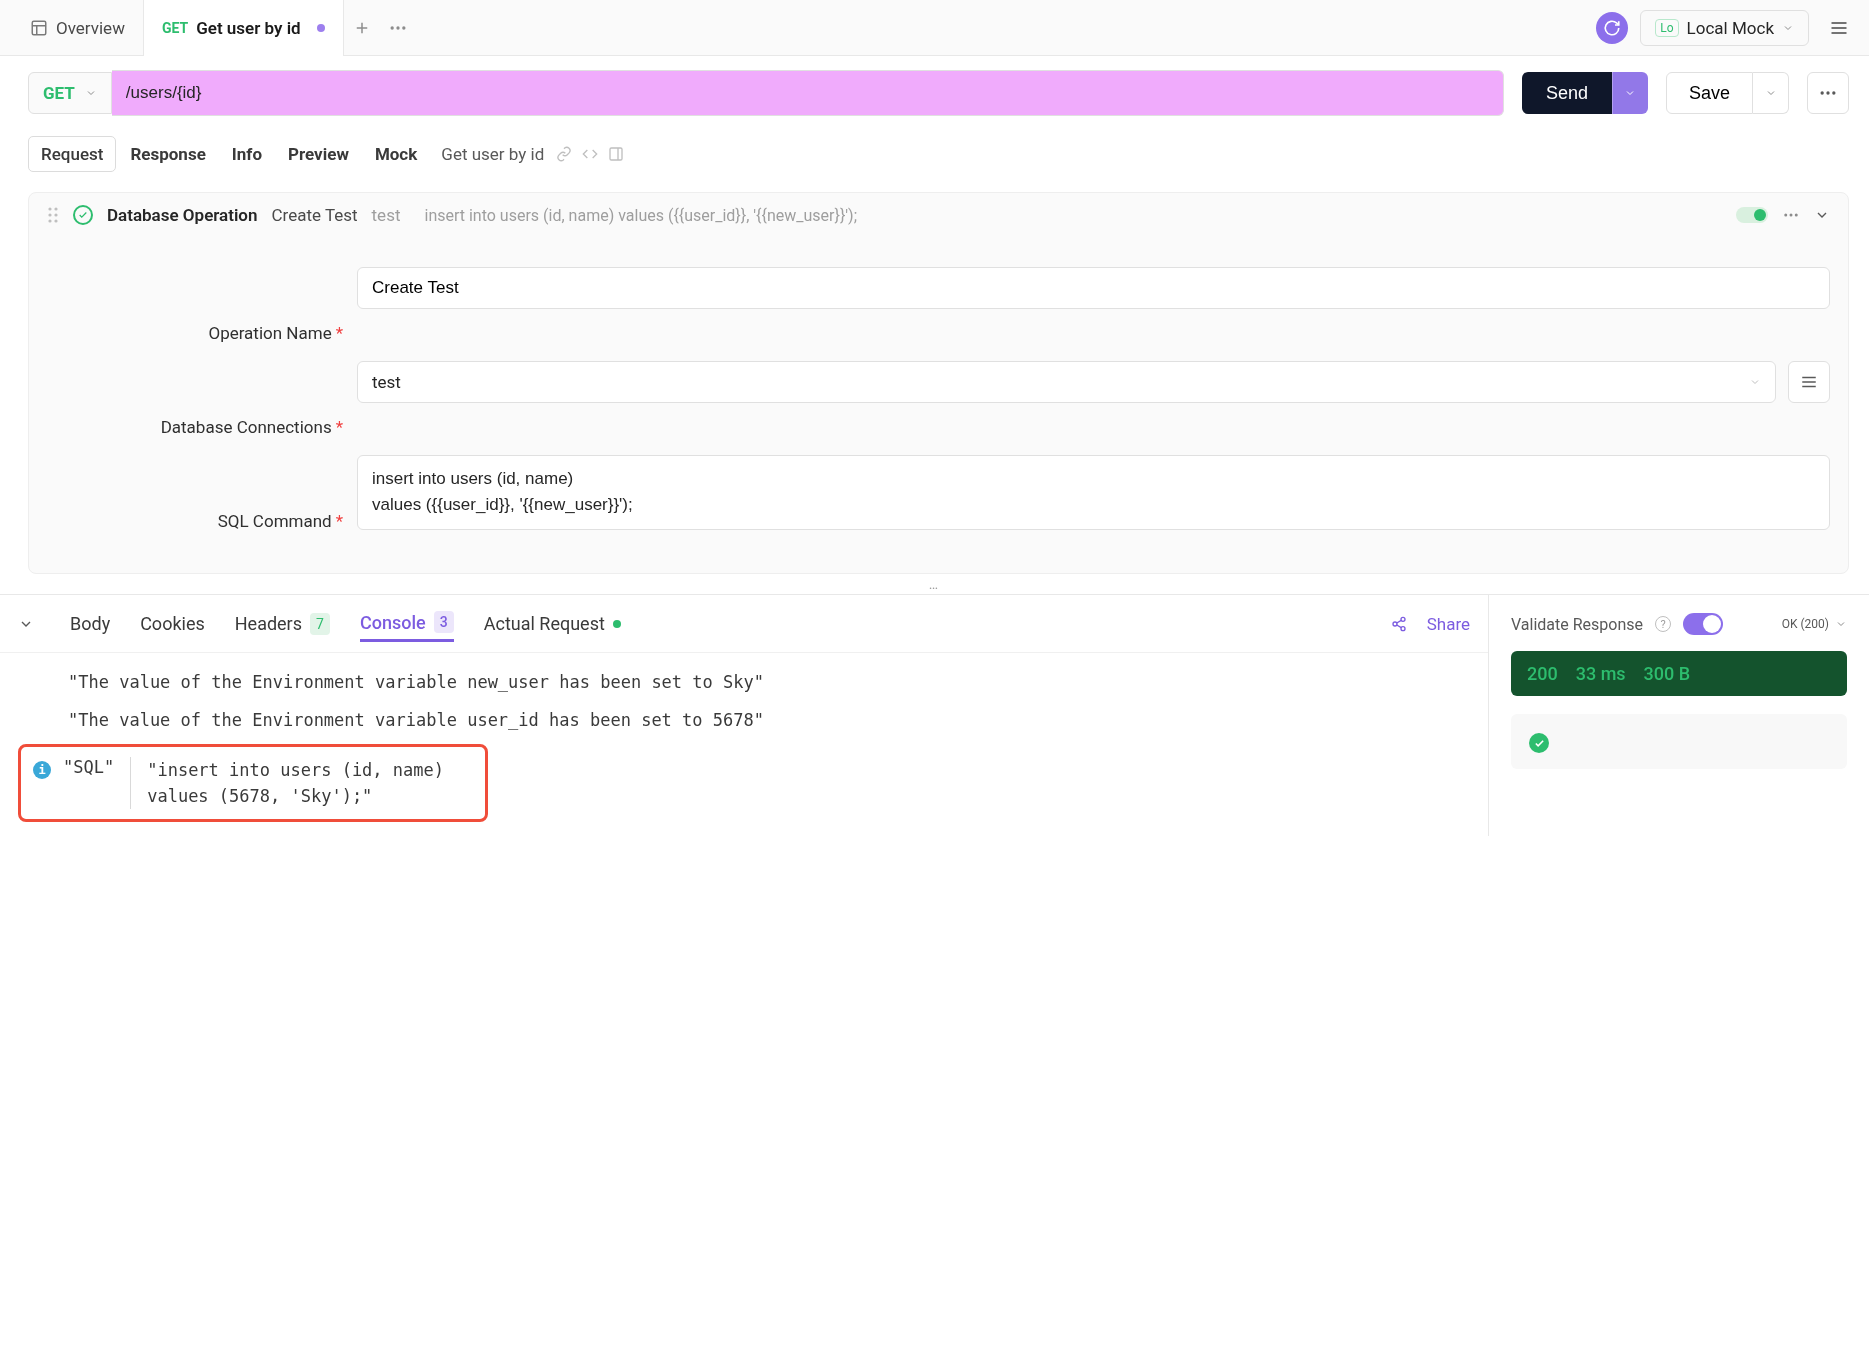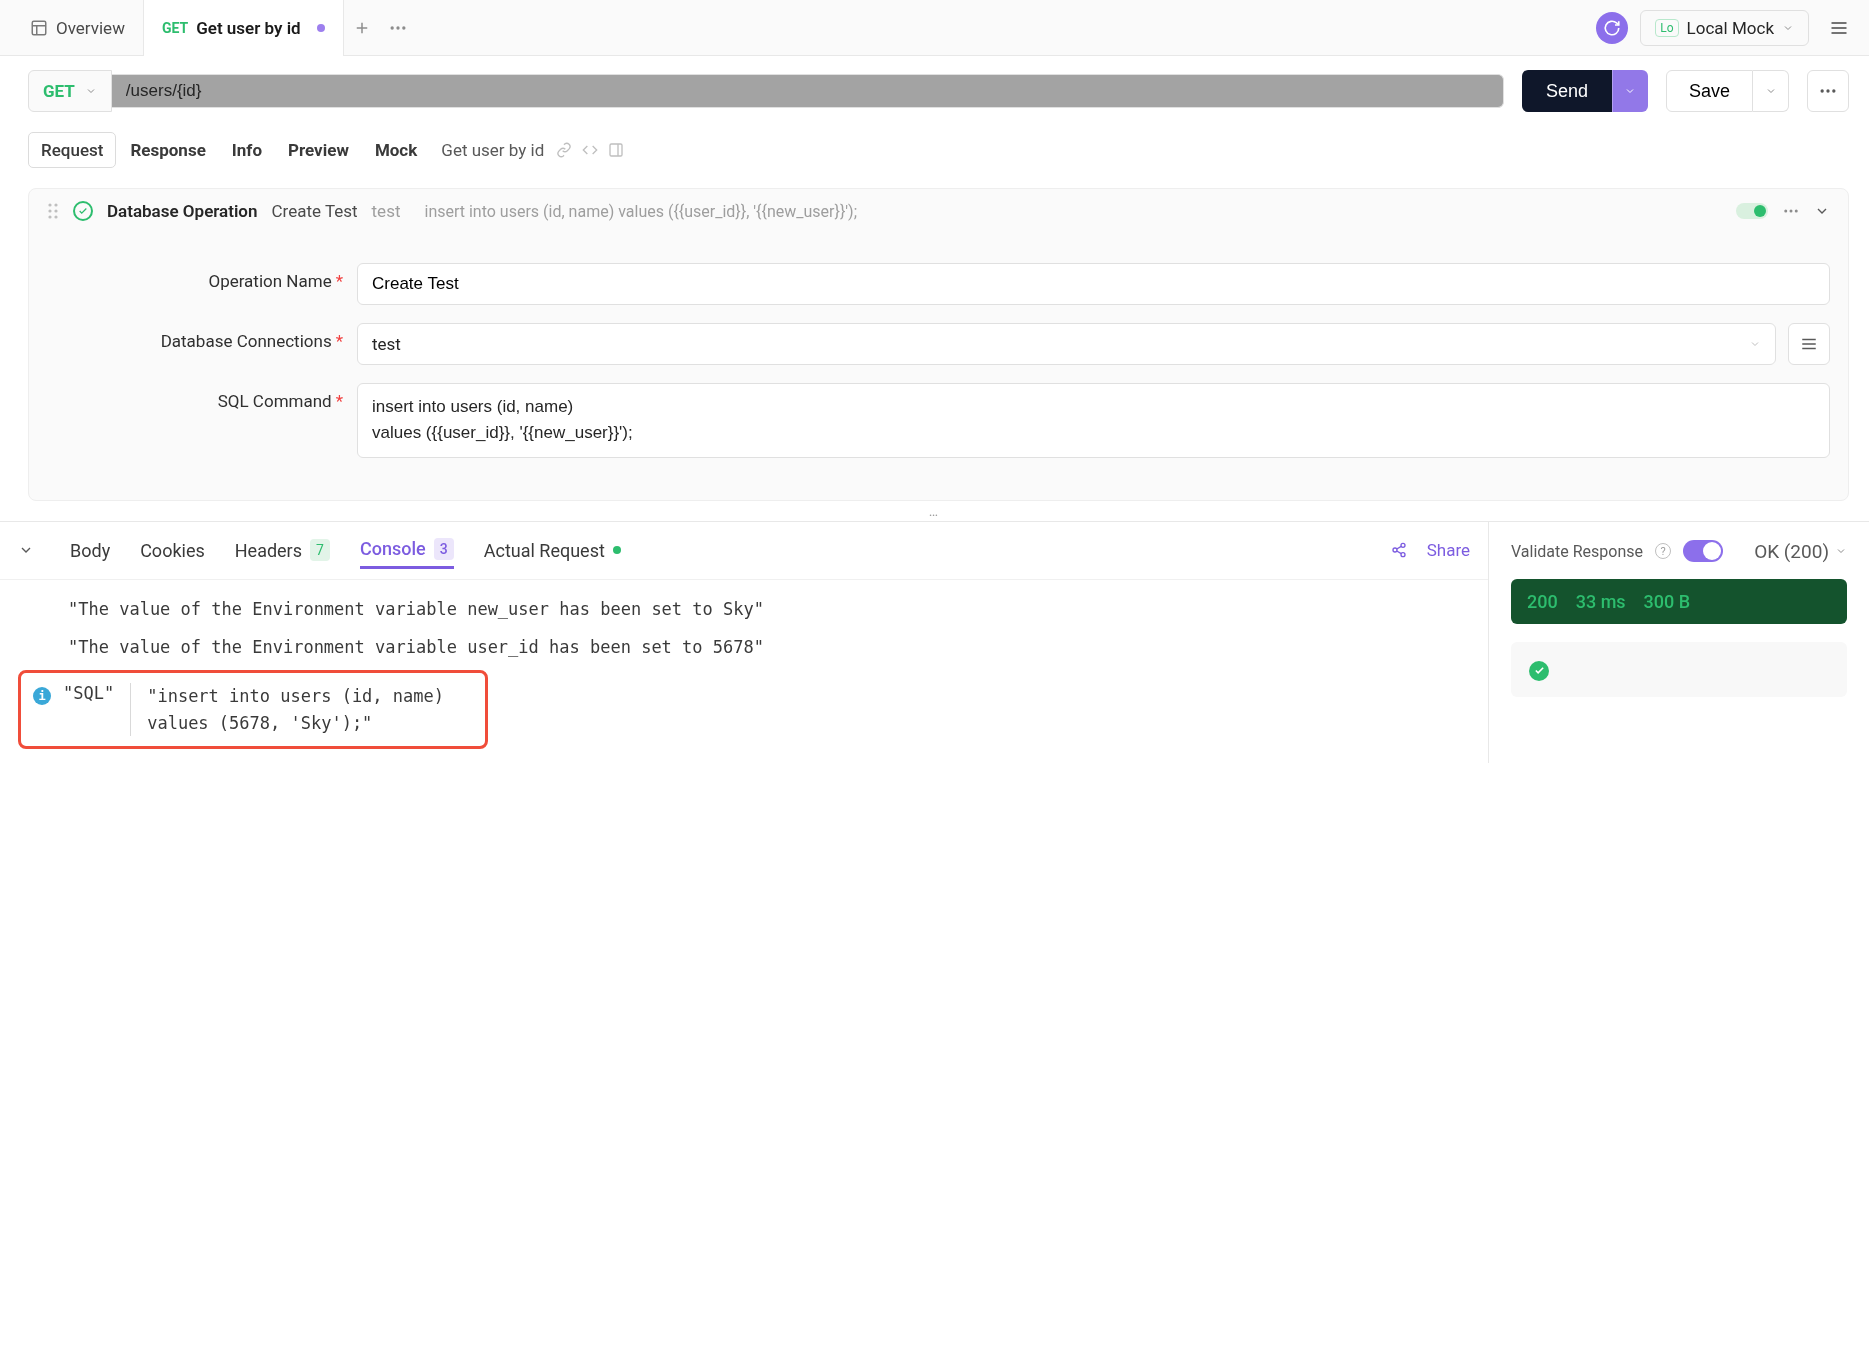--- a/index.html
+++ b/index.html
@@ -15,21 +15,21 @@
 .tab .dot { width: 8px; height: 8px; border-radius: 50%; background: #9d7fee; margin-left: 8px; }
 .topbar .icon-btn { width: 36px; height: 36px; display: flex; align-items: center; justify-content: center; cursor: pointer; color: #8c8c8c; border-radius: 6px; }
 .topbar-right { margin-left: auto; display: flex; align-items: center; gap: 12px; }
 .sync-btn { width: 32px; height: 32px; border-radius: 50%; background: #8c6feb; display: flex; align-items: center; justify-content: center; }
 .env-select { display: flex; align-items: center; gap: 8px; height: 36px; padding: 0 14px; border: 1px solid #e0e0e0; border-radius: 6px; cursor: pointer; font-size: 17px; }
 .env-badge { font-size: 12px; color: #2dbd6e; border: 1px solid #b8e8cc; border-radius: 4px; padding: 1px 4px; }
 
 
 .reqbar { display: flex; align-items: center; gap: 18px; padding: 14px 20px 14px 28px; }
 .method-select { display: flex; align-items: center; gap: 10px; height: 42px; padding: 0 14px; background: #fafafa; border: 1px solid #e0e0e0; border-radius: 6px 0 0 6px; font-weight: 700; color: #2dbd6e; font-size: 17px; cursor: pointer; }
-.url-input { flex: 1; height: 34px; background: #a3a3a3; border: 1px solid #e0e0e0; border-left: none; border-radius: 0 6px 6px 0; padding: 0 14px; font-size: 17px; color: #262626; margin-left: -18px; }
+.url-input { flex: 1; height: 46px; background: #f0abfc; border: 1px solid #e0e0e0; border-left: none; border-radius: 0 6px 6px 0; padding: 0 14px; font-size: 17px; color: #262626; margin-left: -18px; }
 .send-btn-wrap { display: flex; }
 .send-btn { height: 42px; padding: 0 24px; background: #0f172a; color: #fff; font-size: 18px; font-weight: 500; border: none; border-radius: 6px 0 0 6px; cursor: pointer; }
 .send-caret { width: 36px; height: 42px; background: #9278e8; border: none; border-left: 1px solid rgba(255,255,255,0.3); border-radius: 0 6px 6px 0; color: #fff; cursor: pointer; display: flex; align-items: center; justify-content: center; }
 .save-btn-wrap { display: flex; }
 .save-btn { height: 42px; padding: 0 22px; background: #fff; border: 1px solid #e0e0e0; border-radius: 6px 0 0 6px; font-size: 18px; cursor: pointer; }
 .save-caret { width: 36px; height: 42px; border: 1px solid #e0e0e0; border-left: none; border-radius: 0 6px 6px 0; background: #fff; cursor: pointer; display: flex; align-items: center; justify-content: center; color: #8c8c8c; }
 .more-btn { width: 42px; height: 42px; border: 1px solid #e0e0e0; border-radius: 6px; background: #fff; cursor: pointer; display: flex; align-items: center; justify-content: center; color: #595959; }
 
 
 .subtabs { display: flex; align-items: center; gap: 2px; padding: 6px 20px 6px 28px; }
@@ -47,21 +47,21 @@
 .check-icon { width: 20px; height: 20px; border: 2px solid #2dbd6e; border-radius: 50%; display: flex; align-items: center; justify-content: center; color: #2dbd6e; }
 .op-title { font-size: 17px; font-weight: 600; }
 .op-sub { font-size: 17px; color: #4a4a4a; }
 .op-badge { font-size: 17px; color: #9e9e9e; }
 .op-sql { font-size: 16px; color: #9e9e9e; margin-left: 10px; }
 .op-header-right { margin-left: auto; display: flex; align-items: center; gap: 14px; }
 .mini-toggle { width: 32px; height: 16px; background: #d9f0df; border-radius: 8px; position: relative; cursor: pointer; }
 .mini-toggle::after { content: ""; position: absolute; width: 12px; height: 12px; background: #2dbd6e; border-radius: 50%; top: 2px; right: 2px; }
 .op-body { padding: 12px 18px 24px 18px; }
 .form-row { display: flex; align-items: flex-start; margin: 18px 0; }
-.form-label { width: 310px; text-align: right; padding-right: 14px; font-size: 17px; color: #303030; padding-top: 8px; }
+.form-label { width: 310px; text-align: right; padding-right: 14px; font-size: 17px; color: #303030; padding-top: 8px; margin-top: 48px; }
 .req-star { color: #f04040; margin-left: 4px; }
 .form-input { flex: 1; height: 42px; border: 1px solid #e0e0e0; border-radius: 6px; padding: 0 14px; font-size: 17px; background: #fff; }
 .form-select-wrap { flex: 1; display: flex; gap: 12px; }
 .form-select { flex: 1; height: 42px; border: 1px solid #e0e0e0; border-radius: 6px; padding: 0 14px; font-size: 17px; background: #fff; display: flex; align-items: center; justify-content: space-between; cursor: pointer; }
 .form-btn { width: 42px; height: 42px; border: 1px solid #e0e0e0; border-radius: 6px; background: #fff; display: flex; align-items: center; justify-content: center; cursor: pointer; }
 .form-textarea { flex: 1; min-height: 70px; border: 1px solid #e0e0e0; border-radius: 6px; padding: 10px 14px; font-size: 17px; background: #fff; resize: vertical; white-space: pre-wrap; font-family: Liberation Sans, sans-serif; line-height: 1.55; }
 
 .collapse-dots { text-align: center; color: #9e9e9e; padding: 2px 0; letter-spacing: 2px; cursor: pointer; }
 
 
@@ -83,21 +83,21 @@
 .info-icon { width: 18px; height: 18px; border-radius: 50%; background: #3aa8d8; color: #fff; font-size: 12px; display: flex; align-items: center; justify-content: center; flex-shrink: 0; margin-top: 4px; font-weight: 700; }
 .sql-label { font-family: ui-monospace, Menlo, Consolas, monospace; font-size: 17px; }
 .sql-divider { width: 1px; background: #d9d9d9; align-self: stretch; margin: 0 4px; }
 .sql-body { font-family: ui-monospace, Menlo, Consolas, monospace; font-size: 17px; white-space: pre; line-height: 1.55; }
 
 .resp-right { width: 380px; padding: 18px 22px; }
 .validate-row { display: flex; align-items: center; gap: 12px; font-size: 16px; color: #595959; margin-bottom: 16px; }
 .q-icon { width: 16px; height: 16px; border: 1px solid #bfbfbf; border-radius: 50%; display: inline-flex; align-items: center; justify-content: center; font-size: 11px; color: #9e9e9e; }
 .toggle-on { width: 40px; height: 22px; background: #8c6feb; border-radius: 11px; position: relative; cursor: pointer; }
 .toggle-on::after { content: ""; position: absolute; width: 18px; height: 18px; background: #fff; border-radius: 50%; top: 2px; right: 2px; }
-.ok-select { margin-left: auto; display: flex; align-items: center; gap: 6px; font-size: 19px; color: #595959; cursor: pointer; }
+.ok-select { margin-left: auto; display: flex; align-items: center; gap: 6px; font-size: 12px; color: #595959; cursor: pointer; }
 
 .stats-box { background: #14532d; border-radius: 6px; padding: 12px 16px; display: flex; gap: 18px; margin-bottom: 18px; font-size: 18px; color: #2dbd6e; font-weight: 500; }
 .schema-box { background: #f8f8f8; border-radius: 6px; padding: 16px 18px; font-size: 17px; display: flex; gap: 10px; align-items: flex-start; line-height: 1.5; }
 .pass-icon { width: 20px; height: 20px; background: #2dbd6e; border-radius: 50%; display: flex; align-items: center; justify-content: center; flex-shrink: 0; margin-top: 3px; color:#fff; }
 
 svg { display: block; }
 </style>
 </head>
 <body>
 

